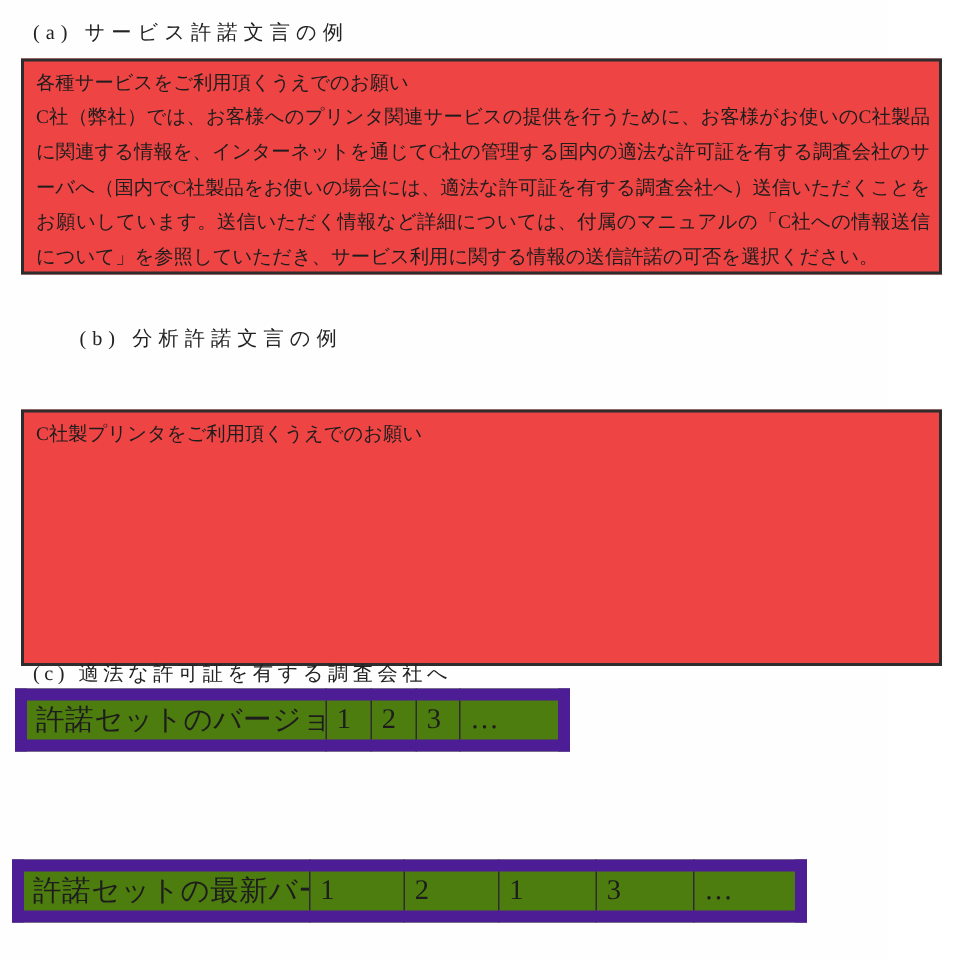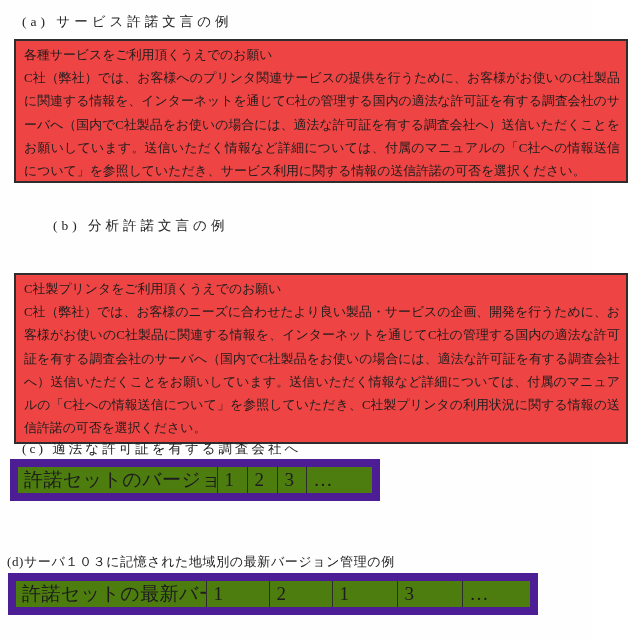--- a/index.html
+++ b/index.html
@@ -72,21 +72,20 @@
 
   <div class="textbox" id="box-a">
     <div class="box-title">各種サービスをご利用頂くうえでのお願い</div>
     <div class="box-body"> C社（弊社）では、お客様へのプリンタ関連サービスの提供を行うために、お客様がお使いのC社製品に関連する情報を、インターネットを通じてC社の管理する国内の適法な許可証を有する調査会社のサーバへ（国内でC社製品をお使いの場合には、適法な許可証を有する調査会社へ）送信いただくことをお願いしています。送信いただく情報など詳細については、付属のマニュアルの「C社への情報送信について」を参照していただき、サービス利用に関する情報の送信許諾の可否を選択ください。</div>
   </div>
 
   <div class="heading" id="heading-b">(b) 分析許諾文言の例</div>
 
   <div class="textbox" id="box-b">
     <div class="box-title">C社製プリンタをご利用頂くうえでのお願い</div>
-    <div class="box-body"> C社（弊社）では、お客様のニーズに合わせたより良い製品・サービスの企画、開発を行うために、お客様がお使いのC社製品に関連する情報を、インターネットを通じてC社の管理する国内の適法な許可証を有する調査会社のサーバへ（国内でC社製品をお使いの場合には、適法な許可証を有する調査会社へ）送信いただくことをお願いしています。送信いただく情報など詳細については、付属のマニュアルの「C社への情報送信について」を参照していただき、C社製プリンタの利用状況に関する情報の送信許諾の可否を選択ください。</div>
   </div>
 
   <div class="heading" id="heading-c">(c) 適法な許可証を有する調査会社へ</div>
 
   <table id="table-c">
     <colgroup>
       <col style="width:203px">
         <col style="width:30px">
         <col style="width:30px">
         <col style="width:29px">
@@ -96,21 +95,20 @@
       <tr>
         <td class="label-cell">許諾セットのバージョン</td>
         <td>1</td>
         <td>2</td>
         <td>3</td>
         <td>…</td>
       </tr>
     </tbody>
   </table>
 
-  <div class="heading" id="heading-d">(d)サーバ１０３に記憶された地域別の最新バージョン管理の例</div>
 
   <table id="table-d">
     <colgroup>
       <col style="width:194px">
         <col style="width:63px">
         <col style="width:63px">
         <col style="width:65px">
         <col style="width:65px">
         <col style="width:72px">
     </colgroup>

